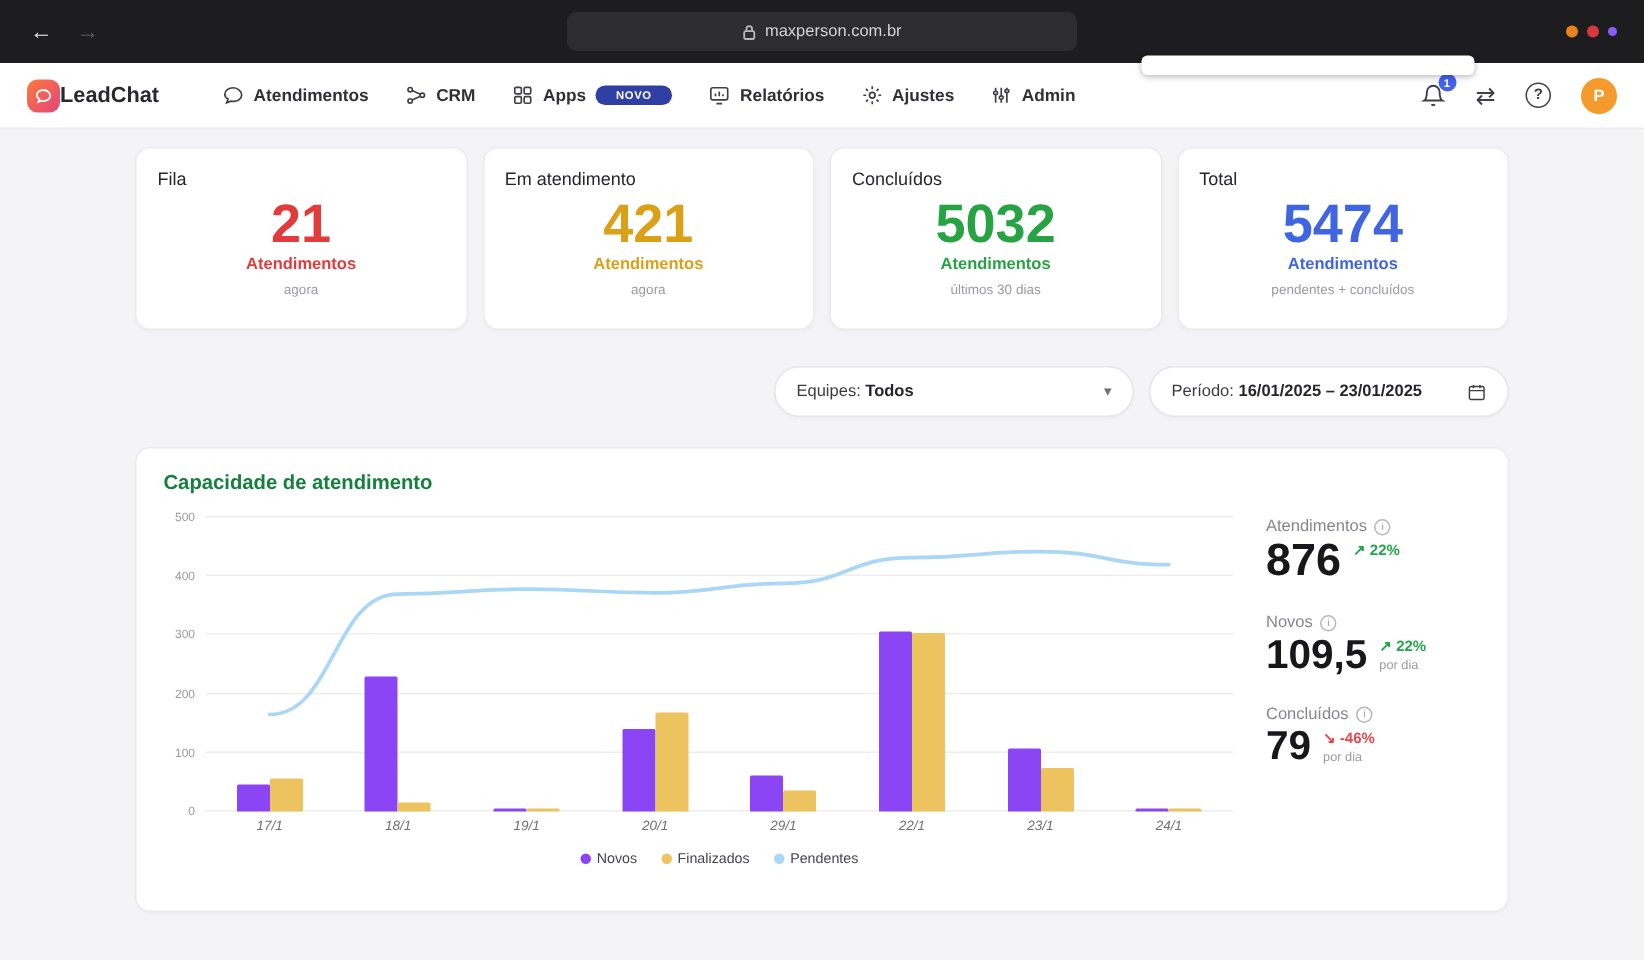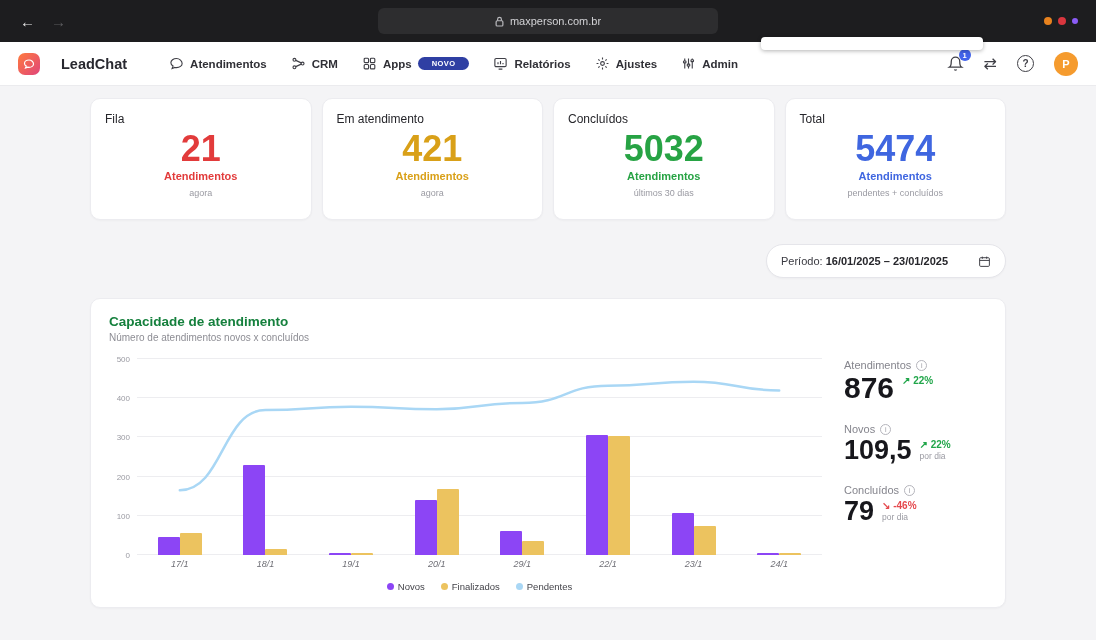--- a/index.html
+++ b/index.html
@@ -14,21 +14,21 @@
   .url-pill { position:absolute; left:50%; transform:translateX(-50%); top:8px; width:340px; height:26px;
     background:#2d2d2f; border-radius:6px; display:flex; align-items:center; justify-content:center; gap:6px; }
   .url-text { font-size:11px; color:#d3d3d6; }
   .window-dots { position:absolute; right:18px; top:17px; display:flex; gap:6px; align-items:center; }
   .dot { width:8px; height:8px; border-radius:50%; }
   .browser-remnant { position:absolute; top:37px; right:113px; width:222px; height:13px; background:#fff;
     border-radius:4px; box-shadow:0 1px 4px rgba(0,0,0,.3); z-index:40; }
 
   
   .app-header { height:44px; background:#fff; border-bottom:1px solid #ebebee; display:flex; align-items:center; padding:0 18px; }
-  .logo { display:flex; align-items:center; gap:21px; }
+  .logo { display:flex; align-items:center; gap:0; }
   .logo-mark { width:22px; height:22px; border-radius:7px; background:linear-gradient(135deg,#ff7a3d,#e0457b);
     display:flex; align-items:center; justify-content:center; }
   .logo-text { font-size:14.5px; font-weight:800; color:#28282f; }
   .main-nav { display:flex; align-items:center; gap:24px; margin-left:42px; }
   .nav-item { display:flex; align-items:center; gap:6px; cursor:pointer; }
   .nav-label { font-size:11.5px; font-weight:600; color:#303036; }
   .novo-badge { font-size:7.5px; font-weight:700; color:#fff; background:#2f3fa3; border-radius:8px; padding:2px 14px; letter-spacing:.4px; }
   .header-right { margin-left:auto; display:flex; align-items:center; gap:20px; }
   .bell-wrap { position:relative; cursor:pointer; }
   .bell-badge { position:absolute; top:-6px; right:-7px; background:#4263eb; color:#fff; font-size:7.5px; font-weight:700;
@@ -223,31 +223,34 @@
     <div class="stat-card">
       <div class="stat-title">Total</div>
       <div class="stat-value" style="color: rgb(63, 102, 224);">5474</div>
       <div class="stat-unit" style="color: rgb(63, 102, 224);">Atendimentos</div>
       <div class="stat-caption">pendentes + concluídos</div>
     </div>
   </div>
 
   <div class="filters-row">
     <div class="filter-pill">
+      <span class="filter-text"><span>Equipes:</span> <b>Todos</b></span>
+      <span class="caret">▾</span>
+    </div>
+    <div class="filter-pill">
       <span class="filter-text"><span>Período:</span> <b>16/01/2025 – 23/01/2025</b></span>
       <svg class="icon" width="13" height="13" viewBox="0 0 24 24" fill="none" stroke="#3f3f46" stroke-width="1.8">
           <rect x="3" y="5" width="18" height="16" rx="2"></rect>
           <path d="M3 10h18M8 3v4M16 3v4"></path>
         </svg>
     </div>
   </div>
 
   <div class="chart-card">
     <div class="chart-title">Capacidade de atendimento</div>
-    <div class="chart-subtitle">Número de atendimentos novos x concluídos</div>
 
     <div class="chart-body">
       <div class="chart-left">
         <div class="plot-wrap">
           <div class="y-axis" id="y-axis">
               <div class="y-tick" style="bottom: 0px;">0</div>
               <div class="y-tick" style="bottom: 39.2px;">100</div>
               <div class="y-tick" style="bottom: 78.4px;">200</div>
               <div class="y-tick" style="bottom: 117.6px;">300</div>
               <div class="y-tick" style="bottom: 156.8px;">400</div>

